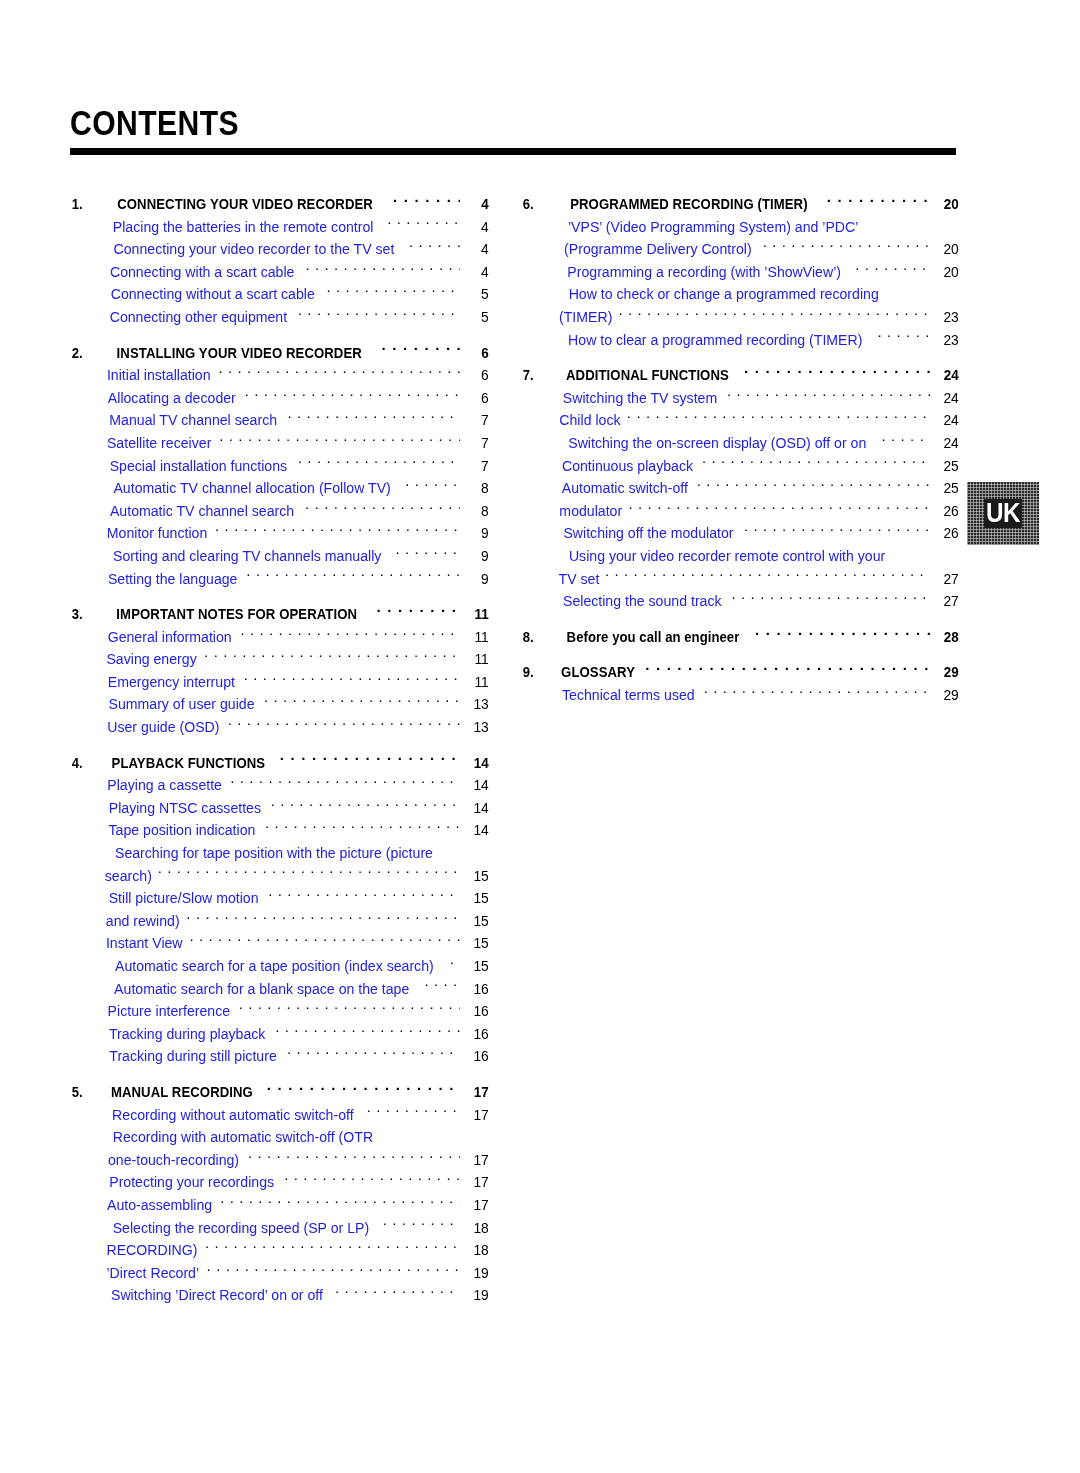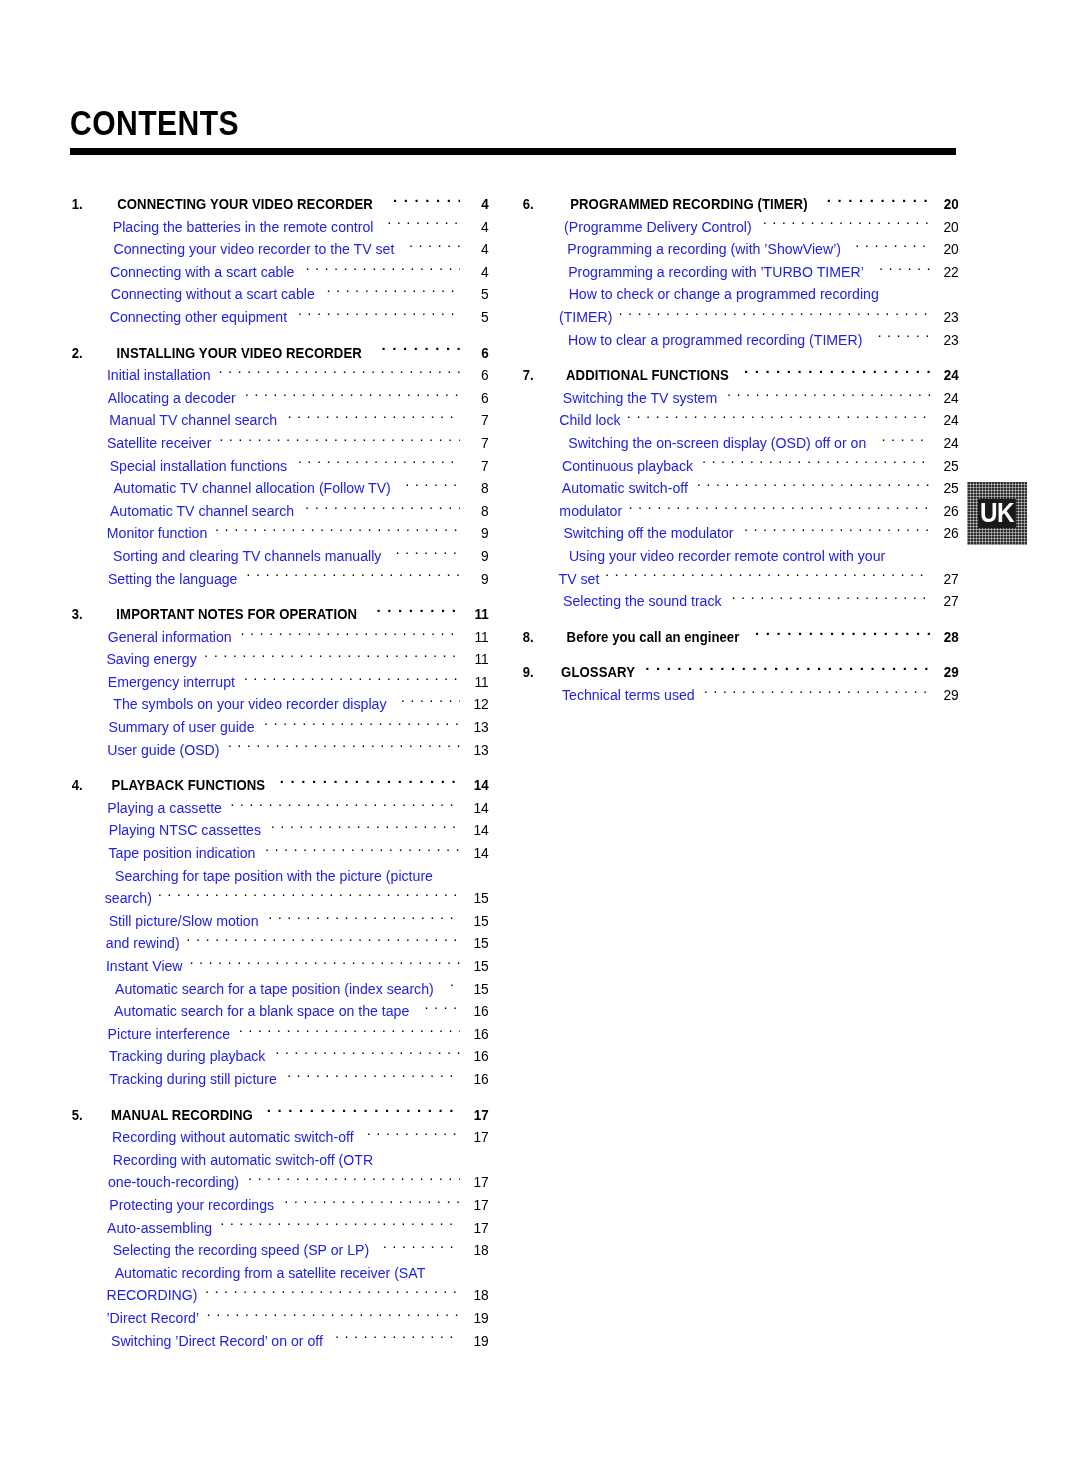--- a/index.html
+++ b/index.html
@@ -145,21 +145,21 @@
     font-weight: bold;
     font-size: 14.6px;
   }
   .pg.blank { visibility: hidden; }
 
   
   .uk-tab {
     position: absolute;
     left: 967px;
     top: 482px;
-    width: 60px;
+    width: 72px;
     height: 63px;
     background-color: #2b2b2b;
     background-image:
       repeating-linear-gradient(0deg,  rgba(255,255,255,0.45) 0 1px, rgba(0,0,0,0) 1px 3px),
       repeating-linear-gradient(90deg, rgba(255,255,255,0.45) 0 1px, rgba(0,0,0,0) 1px 3px);
     display: flex;
     align-items: center;
     justify-content: center;
   }
   .uk-tab .uk-text {
@@ -354,28 +354,20 @@
           <span class="num blank">.</span>
           <span class="body">
             <span class="label">Emergency interrupt</span>
             <span class="leader"></span>
             <span class="pg">11</span>
           </span>
         </div>
         <div class="row">
           <span class="num blank">.</span>
           <span class="body">
-            <span class="label">The symbols on your video recorder display</span>
-            <span class="leader"></span>
-            <span class="pg">12</span>
-          </span>
-        </div>
-        <div class="row">
-          <span class="num blank">.</span>
-          <span class="body">
             <span class="label">Summary of user guide</span>
             <span class="leader"></span>
             <span class="pg">13</span>
           </span>
         </div>
         <div class="row">
           <span class="num blank">.</span>
           <span class="body">
             <span class="label">User guide (OSD)</span>
             <span class="leader"></span>
@@ -550,83 +542,75 @@
           <span class="num blank">.</span>
           <span class="body">
             <span class="label">Selecting the recording speed (SP or LP)</span>
             <span class="leader"></span>
             <span class="pg">18</span>
           </span>
         </div>
         <div class="row">
           <span class="num blank">.</span>
           <span class="body">
-            <span class="label">Automatic recording from a satellite receiver (SAT</span>
+            <span class="label">RECORDING)</span>
+            <span class="leader"></span>
+            <span class="pg">18</span>
+          </span>
+        </div>
+        <div class="row">
+          <span class="num blank">.</span>
+          <span class="body">
+            <span class="label">’Direct Record’</span>
+            <span class="leader"></span>
+            <span class="pg">19</span>
+          </span>
+        </div>
+        <div class="row">
+          <span class="num blank">.</span>
+          <span class="body">
+            <span class="label">Switching ’Direct Record’ on or off</span>
+            <span class="leader"></span>
+            <span class="pg">19</span>
+          </span>
+        </div>
+      </div>
+    </div>
+  <div class="col col-right" id="col-right">
+      <div class="section">
+        <div class="row head">
+          <span class="num">6.</span>
+          <span class="body">
+            <span class="label">PROGRAMMED RECORDING (TIMER)</span>
+            <span class="leader"></span>
+            <span class="pg">20</span>
+          </span>
+        </div>
+        <div class="row">
+          <span class="num blank">.</span>
+          <span class="body">
+            <span class="label">’VPS’ (Video Programming System) and ’PDC’</span>
             <span class="leader hidden"></span>
             <span class="pg blank">0</span>
           </span>
         </div>
         <div class="row">
           <span class="num blank">.</span>
           <span class="body">
-            <span class="label">RECORDING)</span>
-            <span class="leader"></span>
-            <span class="pg">18</span>
-          </span>
-        </div>
-        <div class="row">
-          <span class="num blank">.</span>
-          <span class="body">
-            <span class="label">’Direct Record’</span>
-            <span class="leader"></span>
-            <span class="pg">19</span>
-          </span>
-        </div>
-        <div class="row">
-          <span class="num blank">.</span>
-          <span class="body">
-            <span class="label">Switching ’Direct Record’ on or off</span>
-            <span class="leader"></span>
-            <span class="pg">19</span>
-          </span>
-        </div>
-      </div>
-    </div>
-  <div class="col col-right" id="col-right">
-      <div class="section">
-        <div class="row head">
-          <span class="num">6.</span>
-          <span class="body">
-            <span class="label">PROGRAMMED RECORDING (TIMER)</span>
+            <span class="label">(Programme Delivery Control)</span>
             <span class="leader"></span>
             <span class="pg">20</span>
           </span>
         </div>
         <div class="row">
           <span class="num blank">.</span>
           <span class="body">
-            <span class="label">(Programme Delivery Control)</span>
+            <span class="label">Programming a recording (with ’ShowView’)</span>
             <span class="leader"></span>
             <span class="pg">20</span>
-          </span>
-        </div>
-        <div class="row">
-          <span class="num blank">.</span>
-          <span class="body">
-            <span class="label">Programming a recording (with ’ShowView’)</span>
-            <span class="leader"></span>
-            <span class="pg">20</span>
-          </span>
-        </div>
-        <div class="row">
-          <span class="num blank">.</span>
-          <span class="body">
-            <span class="label">Programming a recording with ’TURBO TIMER’</span>
-            <span class="leader"></span>
-            <span class="pg">22</span>
           </span>
         </div>
         <div class="row">
           <span class="num blank">.</span>
           <span class="body">
             <span class="label">How to check or change a programmed recording</span>
             <span class="leader hidden"></span>
             <span class="pg blank">0</span>
           </span>
         </div>

